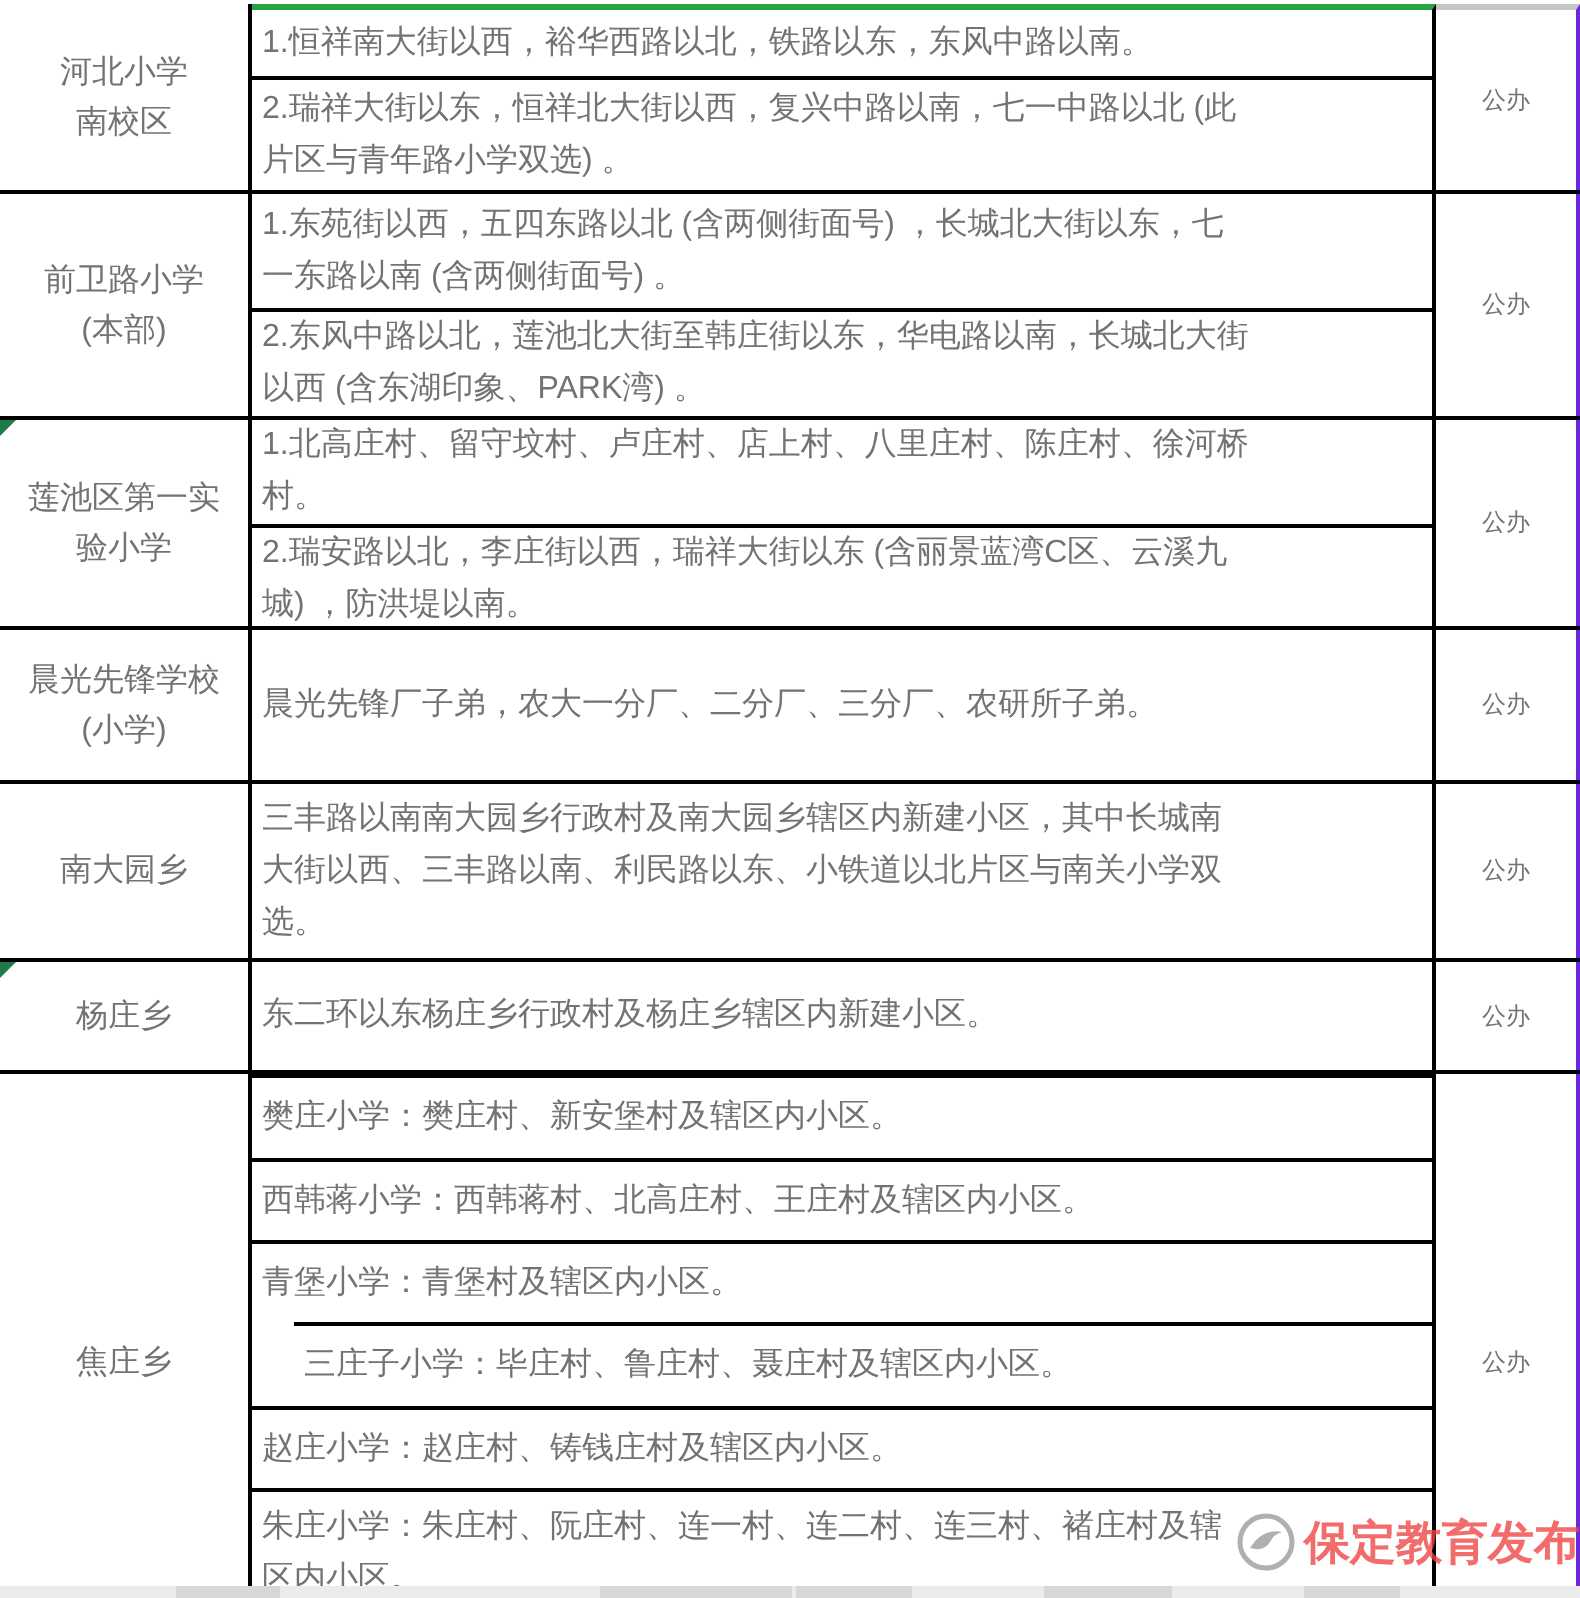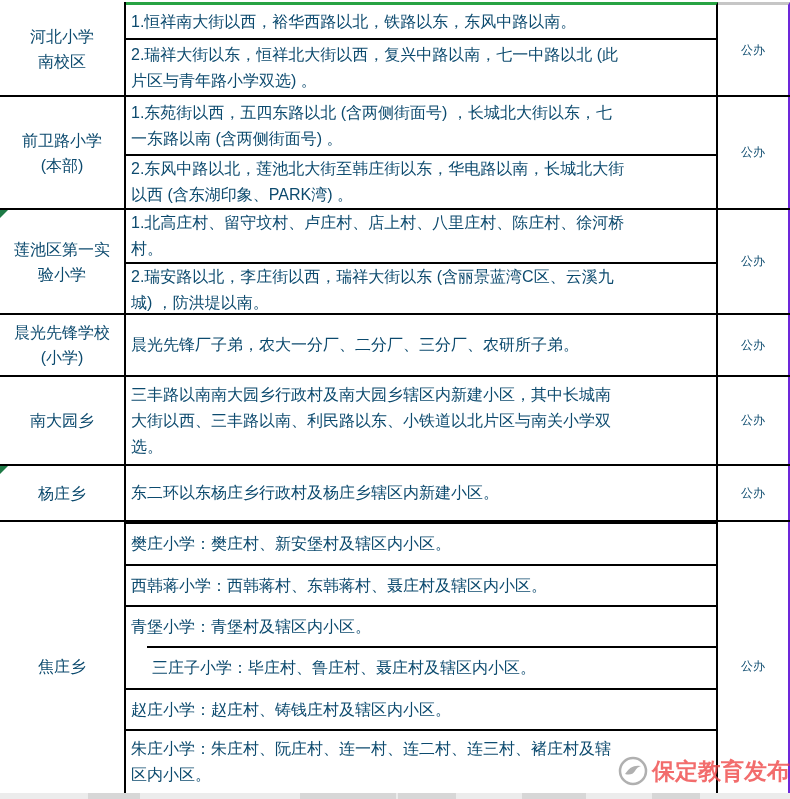--- a/index.html
+++ b/index.html
@@ -4,21 +4,21 @@
 <style>
   html,body{margin:0;padding:0;background:#fff;}
   body{font-family:"Liberation Sans","DejaVu Sans",sans-serif;}
   #page{position:relative;width:790px;height:799px;background:#fff;overflow:hidden;}
 
   #tablewrap{position:absolute;left:0;top:2px;width:790px;}
 
   .row{display:flex;box-sizing:border-box;border-bottom:2px solid #000;overflow:hidden;background:#fff;}
   .row.last{border-bottom:none;}
 
-  .cell{box-sizing:border-box;color:#0c4a6e;}
+  .cell{box-sizing:border-box;color:#737373;}
   .name{
     width:126px;flex:0 0 126px;border-right:2px solid #000;
     display:flex;align-items:center;justify-content:center;
     text-align:center;white-space:pre-line;
     font-size:16px;line-height:25px;position:relative;
   }
   .desc{width:592px;flex:0 0 592px;border-right:2px solid #000;display:flex;flex-direction:column;}
   .seg{
     box-sizing:border-box;display:flex;flex-direction:column;justify-content:center;
     padding-left:5px;padding-right:2px;white-space:pre-line;
@@ -92,21 +92,21 @@
         <div class="cell name">莲池区第一实
 验小学<div class="err-tri"></div></div>
         <div class="cell desc">
           <div class="seg" style="height: 52px; flex: 0 0 52px;">1.北高庄村、留守坟村、卢庄村、店上村、八里庄村、陈庄村、徐河桥
 村。</div>
           <div class="seg sep" style="flex: 1 1 auto;">2.瑞安路以北，李庄街以西，瑞祥大街以东 (含丽景蓝湾C区、云溪九
 城) ，防洪堤以南。</div>
         </div>
         <div class="cell type">公办</div>
       </div>
-      <div class="row" style="height: 62px;">
+      <div class="row" style="height: 77px;">
         <div class="cell name">晨光先锋学校
 (小学)</div>
         <div class="cell desc">
           <div class="seg" style="flex: 1 1 auto;">晨光先锋厂子弟，农大一分厂、二分厂、三分厂、农研所子弟。</div>
         </div>
         <div class="cell type">公办</div>
       </div>
       <div class="row" style="height: 89px;">
         <div class="cell name">南大园乡</div>
         <div class="cell desc">
@@ -120,21 +120,21 @@
         <div class="cell name">杨庄乡<div class="err-tri"></div></div>
         <div class="cell desc">
           <div class="seg" style="flex: 1 1 auto;">东二环以东杨庄乡行政村及杨庄乡辖区内新建小区。</div>
         </div>
         <div class="cell type">公办</div>
       </div>
       <div class="row last" style="height: 289px;">
         <div class="cell name">焦庄乡</div>
         <div class="cell desc">
           <div class="seg sep" style="height: 42px; flex: 0 0 42px;">樊庄小学：樊庄村、新安堡村及辖区内小区。</div>
-          <div class="seg sep" style="height: 41px; flex: 0 0 41px;">西韩蒋小学：西韩蒋村、东韩蒋村、聂庄村及辖区内小区。</div>
+          <div class="seg sep" style="height: 41px; flex: 0 0 41px;">西韩蒋小学：西韩蒋村、北高庄村、王庄村及辖区内小区。</div>
           <div class="seg sep" style="height: 41px; flex: 0 0 41px;">青堡小学：青堡村及辖区内小区。</div>
           <div class="seg sep" style="height: 42px; flex: 0 0 42px; margin-left: 21px;">三庄子小学：毕庄村、鲁庄村、聂庄村及辖区内小区。</div>
           <div class="seg sep" style="height: 41px; flex: 0 0 41px;">赵庄小学：赵庄村、铸钱庄村及辖区内小区。</div>
           <div class="seg sep" style="flex: 1 1 auto;">朱庄小学：朱庄村、阮庄村、连一村、连二村、连三村、褚庄村及辖
 区内小区。</div>
         </div>
         <div class="cell type">公办</div>
       </div>
     </div>
 

